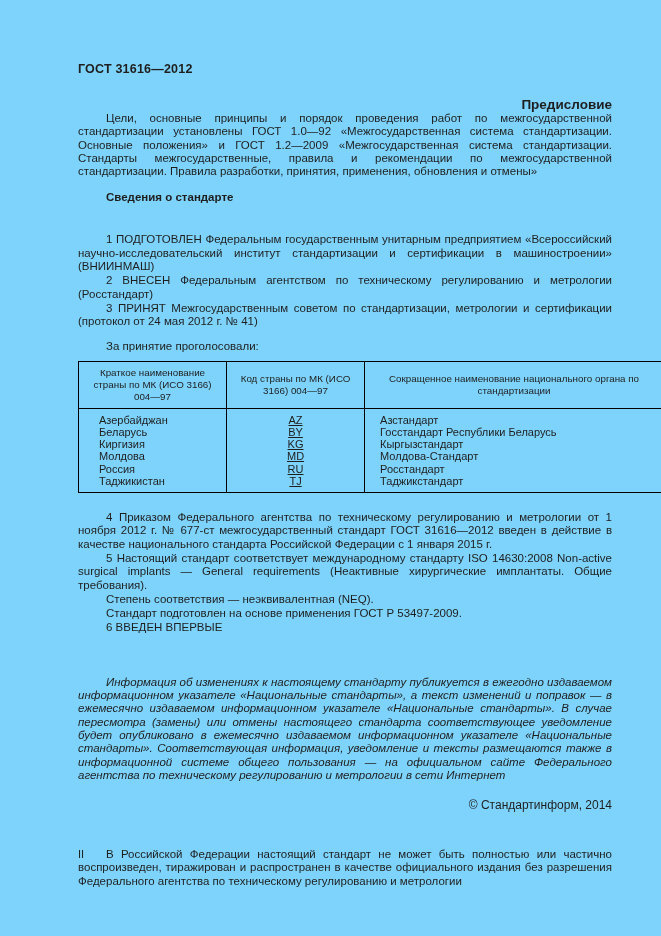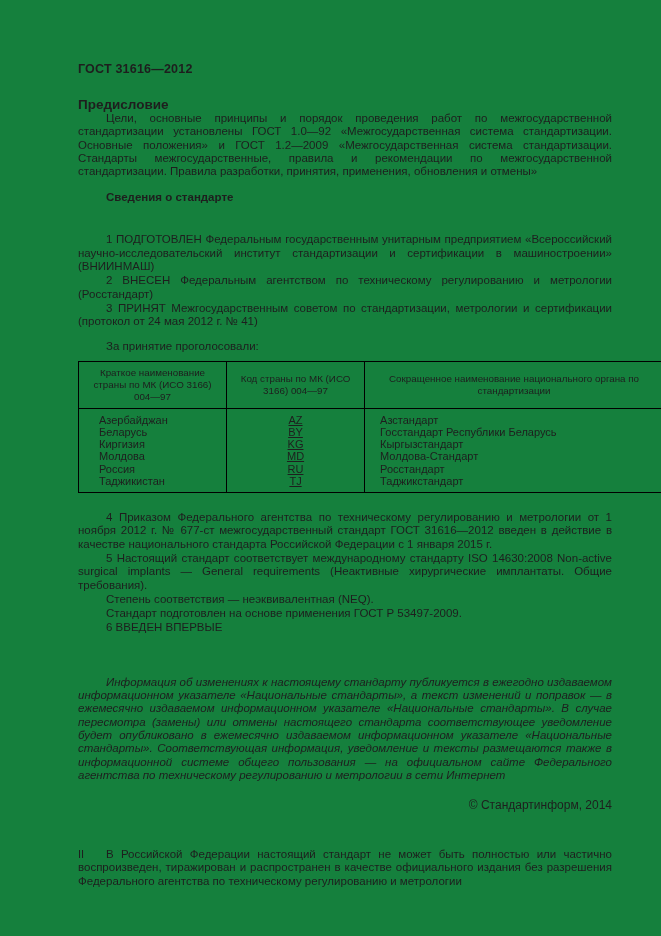--- a/index.html
+++ b/index.html
@@ -6,31 +6,31 @@
   html, body { background: #fff; }
   body {
     width: 661px; height: 936px;
     font-family: "Liberation Sans", sans-serif;
     color: #1e1e1e;
     overflow: hidden;
   }
   .page {
     position: relative;
     width: 661px; height: 936px;
-    background: #15803d;
+    background: #7dd3fc;
     padding: 62px 49px 0 78px;
   }
   .doc-code {
     font-size: 12.5px;
     font-weight: bold;
     letter-spacing: 0.2px;
   }
   .page-title {
     margin-top: 21px;
-    text-align: left;
+    text-align: right;
     font-size: 13.5px;
     font-weight: bold;
   }
   .para {
     font-size: 11.5px;
     line-height: 13.3px;
     text-align: justify;
   }
   .indent { text-indent: 28px; }
   .intro { margin-top: 0; }

